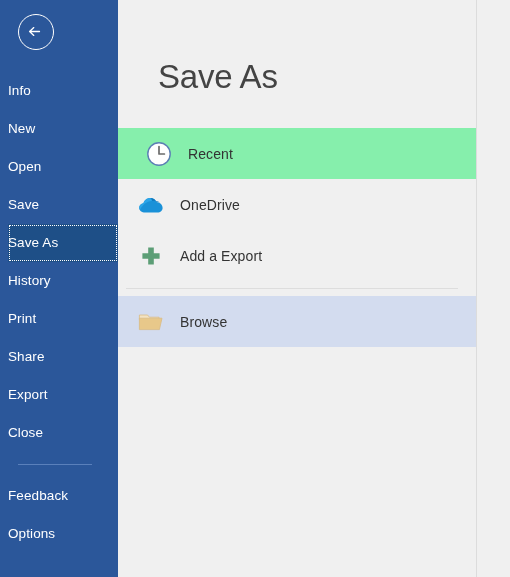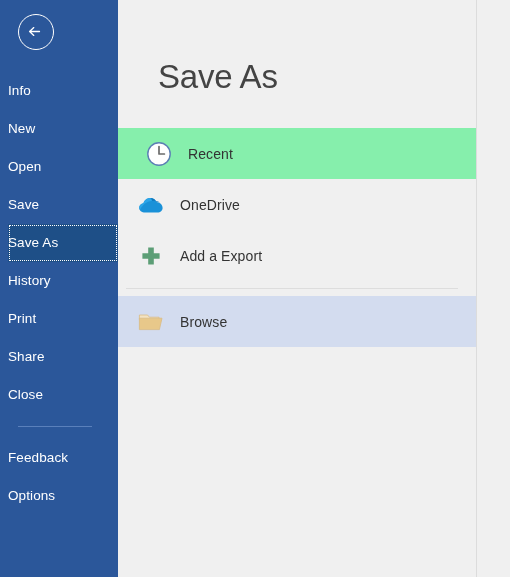--- a/index.html
+++ b/index.html
@@ -164,20 +164,21 @@
 
     <div class="nav-list">
       <div class="nav-item"><span>Info</span></div>
       <div class="nav-item"><span>New</span></div>
       <div class="nav-item"><span>Open</span></div>
       <div class="nav-item"><span>Save</span></div>
       <div class="nav-item selected"><span>Save As</span></div>
       <div class="nav-item disabled"><span>History</span></div>
       <div class="nav-item"><span>Print</span></div>
       <div class="nav-item"><span>Share</span></div>
+      <div class="nav-item"><span>Export</span></div>
       <div class="nav-item"><span>Close</span></div>
 
       <div class="nav-divider"></div>
 
       <div class="nav-item"><span>Feedback</span></div>
       <div class="nav-item"><span>Options</span></div>
     </div>
   </div>
 
   <div class="main">

